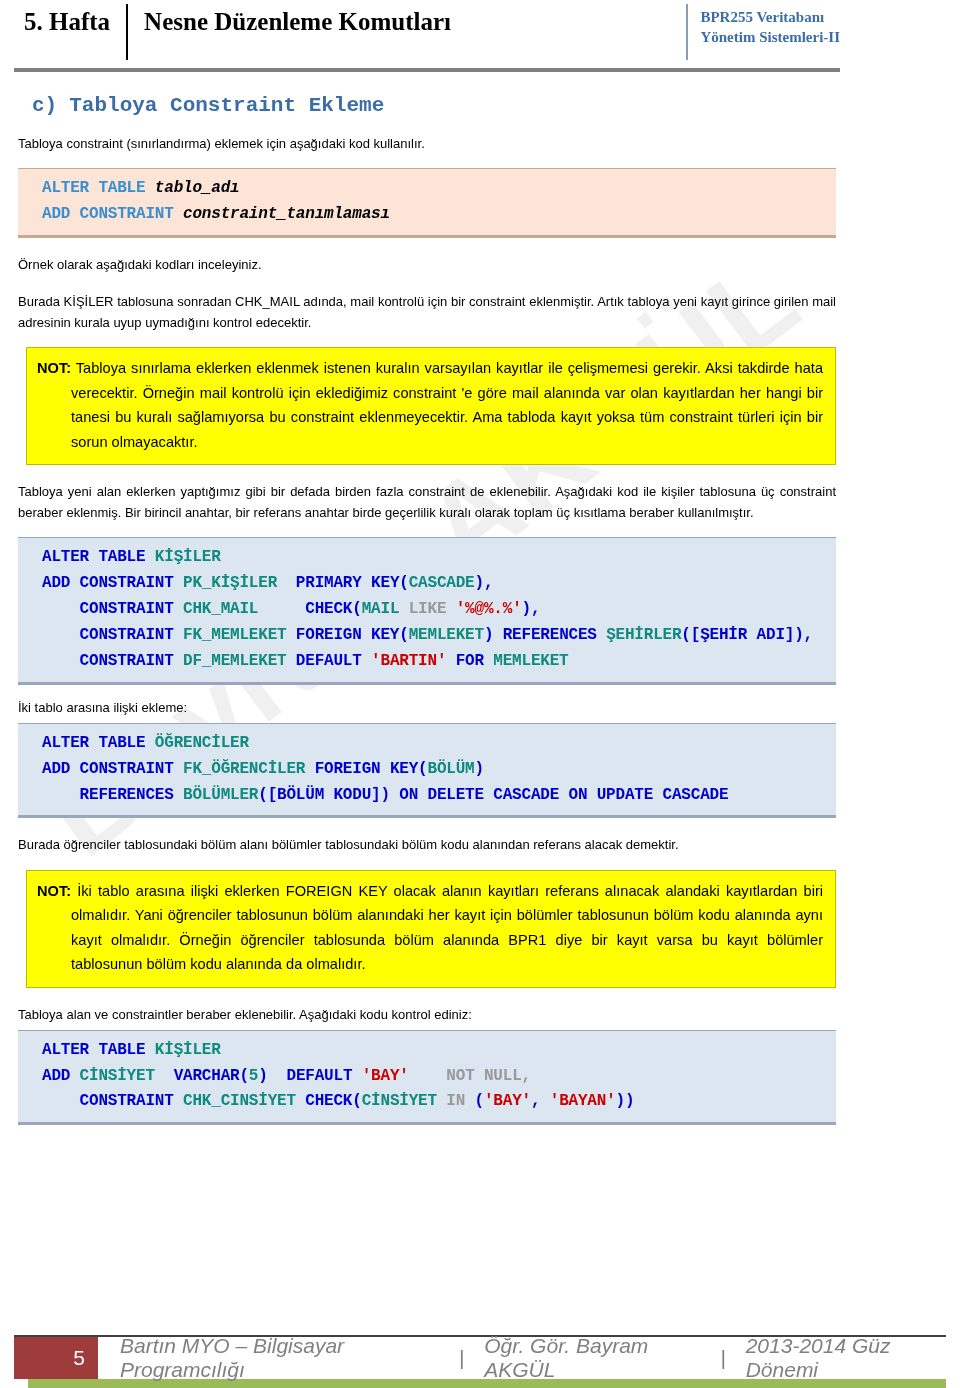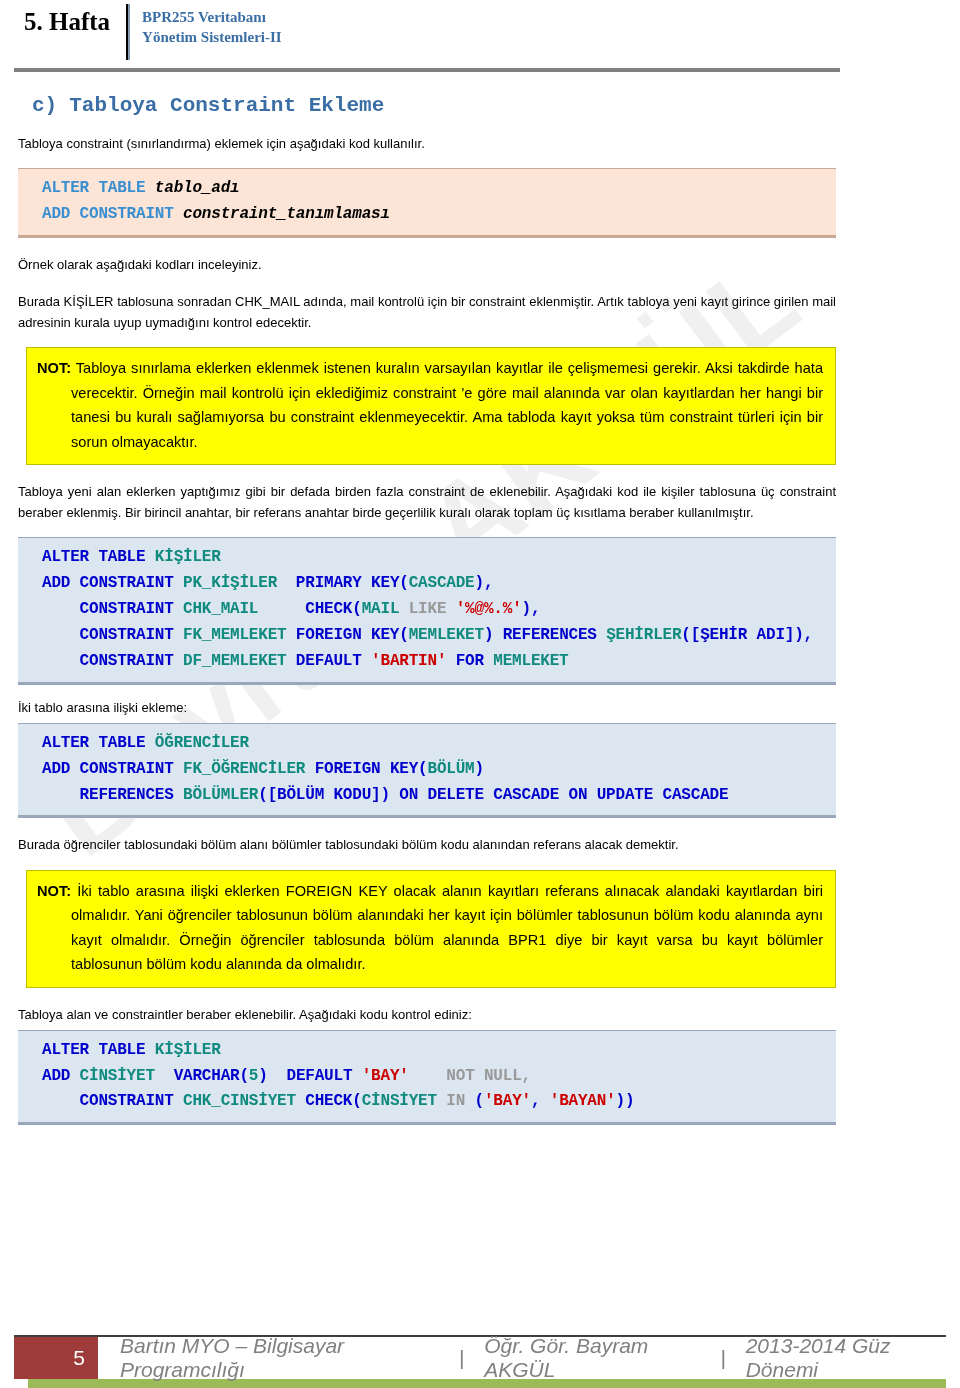--- a/index.html
+++ b/index.html
@@ -204,20 +204,21 @@
 
 <div id="watermark">
   <span>Bayram AKGÜL</span>
 </div>
 
 <div id="page">
 
   <div id="header">
     <div class="hdr-week">5. Hafta</div>
     <div class="hdr-div"></div>
+    <div class="hdr-title">Nesne Düzenleme Komutları</div>
     <div class="hdr-div2"></div>
     <div class="hdr-course">
       <div>BPR255 Veritabanı</div>
       <div>Yönetim Sistemleri-II</div>
     </div>
   </div>
   <div id="header-rule"></div>
 
   <div id="content">
 

